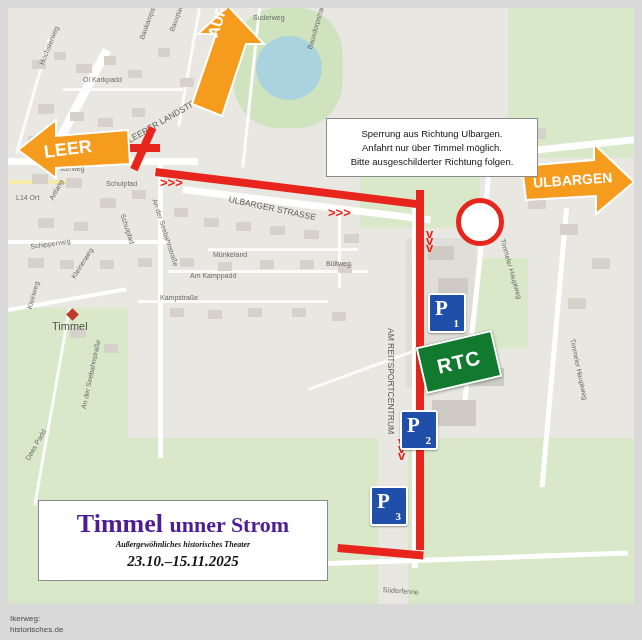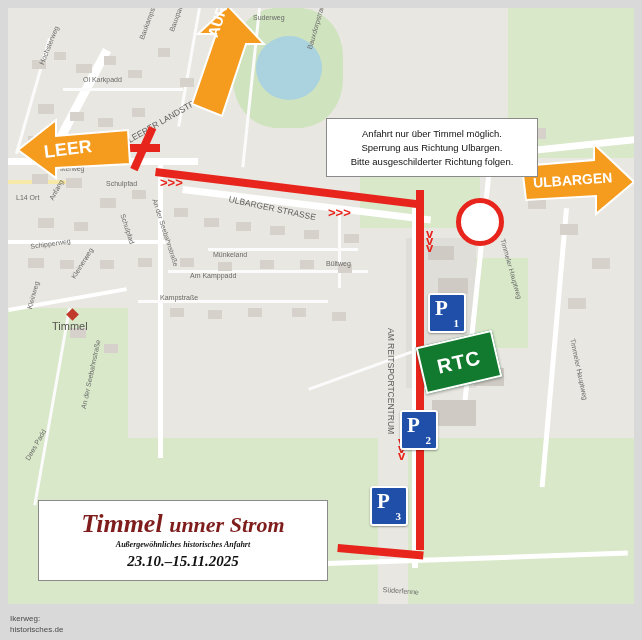--- a/index.html
+++ b/index.html
@@ -95,22 +95,22 @@
   .closure{
     position:absolute;border:5px solid #e8251c;border-radius:50%;
     background:#fff;
   }
 
   
   .titlebox{
     position:absolute;background:#fff;border:1px solid #8a8a8a;
     text-align:center;
   }
-  .t1{font-family:"Liberation Serif", serif;font-style:italic;
-      font-weight:bold;font-size:26px;color:#7f1d1d;white-space:nowrap;}
+  .t1{font-family:"Liberation Serif", serif;
+      font-weight:bold;font-size:26px;color:#4c1d95;white-space:nowrap;}
   .t1 .small{font-size:22px;}
   .t2{font-family:"Liberation Serif", serif;font-style:italic;
       font-weight:bold;font-size:8px;color:#111;margin-top:1px;}
   .t3{font-family:"Liberation Serif", serif;font-style:italic;
       font-weight:bold;font-size:15px;color:#111;margin-top:4px;}
 
   
   .source{
     position:absolute;left:10px;bottom:4px;
     font-size:8px;color:#4a4a4a;line-height:1.35;
@@ -270,22 +270,22 @@
       <polygon points="2,34 40,4 40,20 112,14 114,48 40,52 40,62" fill="#f59b1e" stroke="#ffffff" stroke-width="2"></polygon>
     </svg>
     <div style="position:absolute;left:36px;top:131px;color:#fff;font-weight:bold;font-size:18px;transform:rotate(-7deg);">LEER</div>
 
     <svg class="arrow" style="left:508px;top:130px;width:120px;height:82px;" viewBox="0 0 120 82">
       <polygon points="118,44 78,6 78,22 6,28 10,62 80,58 80,76" fill="#f59b1e" stroke="#ffffff" stroke-width="2"></polygon>
     </svg>
     <div style="position:absolute;left:525px;top:164px;color:#fff;font-weight:bold;font-size:14px;transform:rotate(-4deg);">ULBARGEN</div>
 
     <div class="infobox" style="left:318px;top:110px;width:198px;padding:8px 6px;font-size:9.5px;">
+      <div>Sperrung aus Richtung Ulbargen.</div>
       <div>Anfahrt nur über Timmel möglich.</div>
-      <div>Sperrung aus Richtung Ulbargen.</div>
       <div>Bitte ausgeschilderter Richtung folgen.</div>
     </div>
 
 
     <div class="psign" style="left:420px;top:285px;width:34px;height:36px;">
       <span class="pl">P</span>
       <span class="sub">1</span>
     </div>
     <div class="psign" style="left:392px;top:402px;width:34px;height:36px;">
       <span class="pl">P</span>
@@ -296,21 +296,21 @@
       <span class="sub">3</span>
     </div>
 
     <div class="rtc" style="left:412px;top:330px;width:74px;height:44px;">RTC</div>
 
     <div class="titlebox" style="left:30px;top:492px;width:280px;padding:8px 4px 10px 4px;">
       <div class="t1">
         <span>Timmel</span>
         <span class="small">unner Strom</span>
       </div>
-      <div class="t2">Außergewöhnliches historisches Anfahrt</div>
+      <div class="t2">Außergewöhnliches historisches Theater</div>
       <div class="t3">23.10.–15.11.2025</div>
     </div>
 
   </div>
 
   <div class="source">
     <div>Ikerweg:</div>
     <div>historisches.de</div>
   </div>
 

